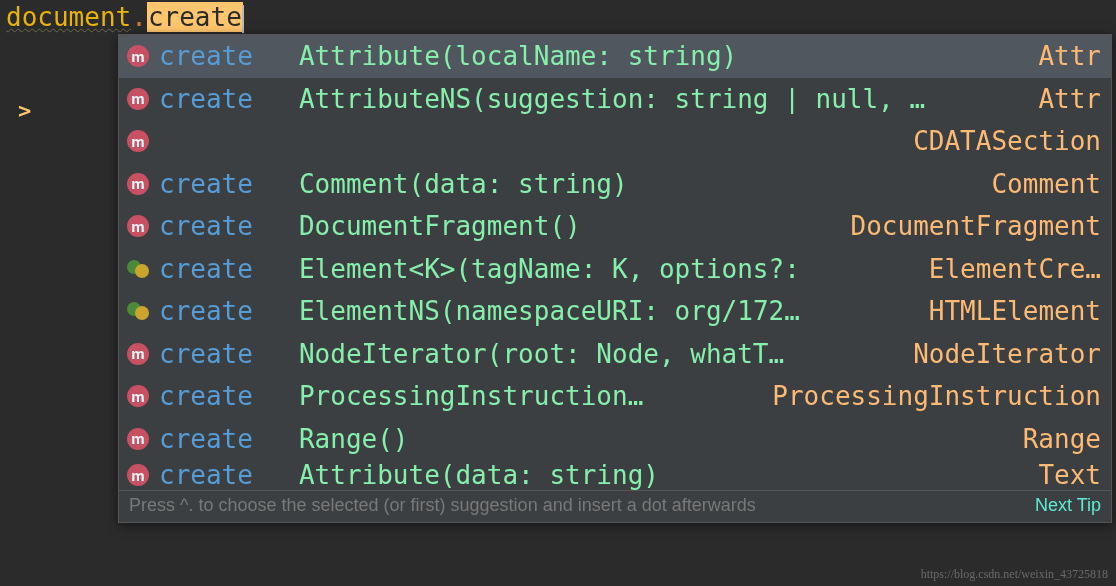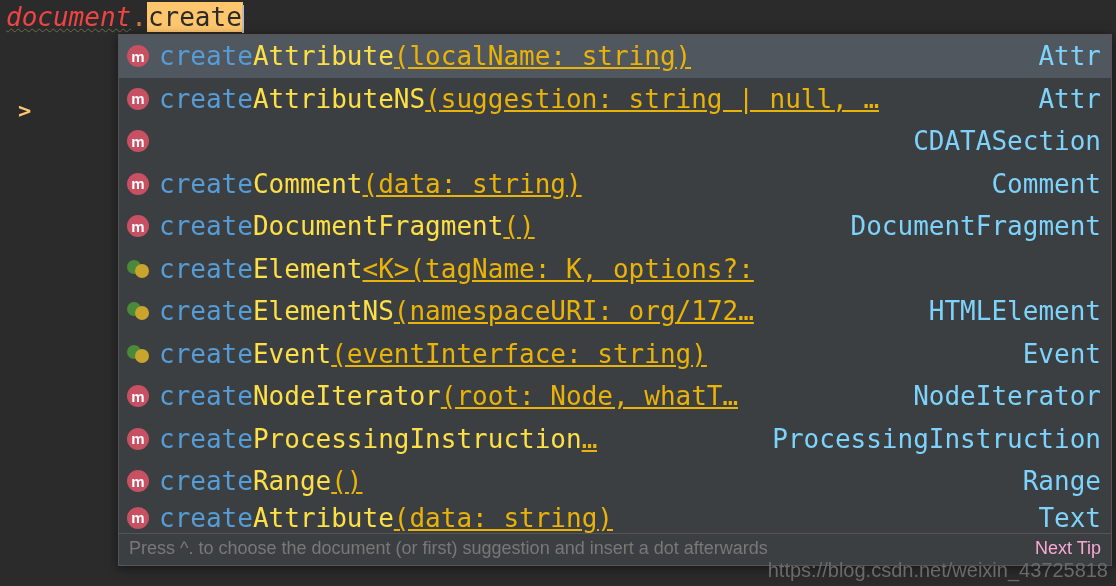--- a/index.html
+++ b/index.html
@@ -14,22 +14,21 @@
   .editor-area {
     padding: 2px 6px;
     font-size: 26px;
     position: relative;
   }
   .code-line {
     display: inline-block;
     position: relative;
   }
   .obj-name {
-    color: #ef4444;
-    font-style: italic;
+    color: #eab308;
     text-decoration: wavy underline #6b6b4a 1px;
     text-underline-offset: 2px;
   }
   .dot { color: #cc7832; }
   .typed {
     color: #2b2b2b;
     background: #ffc66d;
     padding: 0 1px;
   }
   .cursor {
@@ -99,49 +98,49 @@
     left: 0; top: 2px;
   }
   .icon-multi::after {
     content: '';
     position: absolute;
     width: 14px; height: 14px; border-radius: 50%;
     background: #c9a52e;
     left: 8px; top: 6px;
   }
   .match { color: #569cd6; font-weight: 500; }
-  .rest-name { color: #fde047; }
-  .params { color: #eab308; text-decoration: underline; }
-  .ret { color: #7dd3fc; margin-left: auto; padding-left: 12px; }
+  .rest-name { color: #86efac; margin-left: 46px; }
+  .params { color: #86efac; }
+  .ret { color: #fdba74; margin-left: auto; padding-left: 12px; }
   .left-part {
     display: flex;
     align-items: baseline;
     overflow: hidden;
     flex: 1;
     min-width: 0;
   }
   .sig { overflow: hidden; text-overflow: clip; white-space: nowrap; }
   .hint {
     font-size: 18px;
     color: #787878;
     padding: 4px 10px 6px 10px;
     font-family: sans-serif;
     border-top: 1px solid #555;
     display: flex;
     align-items: center;
   }
   .hint .spacer { flex: 1; }
-  .hint .link { color: #f9a8d4; }
+  .hint .link { color: #5eead4; }
   .watermark {
     position: absolute;
     right: 8px;
     bottom: 4px;
-    font-size: 20px;
+    font-size: 12px;
     color: #6a6a6a;
-    font-family: Liberation Sans, sans-serif;
+    font-family: Liberation Serif, serif;
   }
   .partial-row {
     height: 30px;
     overflow: hidden;
   }
 </style>
 </head>
 <body>
 
 <div class="editor-area">
@@ -184,34 +183,28 @@
         <span class="left-part">
           <span class="sig"><span class="match">create</span><span class="rest-name">DocumentFragment</span><span class="params">()</span></span>
         </span>
         <span class="ret">DocumentFragment</span>
       </div>
       <div class="row">
         <span class="icon icon-multi"></span>
         <span class="left-part">
           <span class="sig"><span class="match">create</span><span class="rest-name">Element</span><span class="params">&lt;K&gt;(tagName: K, options?:</span></span>
         </span>
+        <span class="ret">ElementCre…</span>
       </div>
       <div class="row">
         <span class="icon icon-multi"></span>
         <span class="left-part">
           <span class="sig"><span class="match">create</span><span class="rest-name">ElementNS</span><span class="params">(namespaceURI: org/172…</span></span>
         </span>
         <span class="ret">HTMLElement</span>
-      </div>
-      <div class="row">
-        <span class="icon icon-multi"></span>
-        <span class="left-part">
-          <span class="sig"><span class="match">create</span><span class="rest-name">Event</span><span class="params">(eventInterface: string)</span></span>
-        </span>
-        <span class="ret">Event</span>
       </div>
       <div class="row">
         <span class="icon icon-m">m</span>
         <span class="left-part">
           <span class="sig"><span class="match">create</span><span class="rest-name">NodeIterator</span><span class="params">(root: Node, whatT…</span></span>
         </span>
         <span class="ret">NodeIterator</span>
       </div>
       <div class="row">
         <span class="icon icon-m">m</span>
@@ -229,19 +222,19 @@
       </div>
       <div class="row partial-row">
         <span class="icon icon-m">m</span>
         <span class="left-part">
           <span class="sig"><span class="match">create</span><span class="rest-name">Attribute</span><span class="params">(data: string)</span></span>
         </span>
         <span class="ret">Text</span>
       </div>
     </div>
   <div class="hint">
-    <span>Press ^. to choose the document (or first) suggestion and insert a dot afterwards</span>
+    <span>Press ^. to choose the selected (or first) suggestion and insert a dot afterwards</span>
     <span class="spacer"></span>
     <span class="link">Next Tip</span>
   </div>
 </div>
 
 <div class="watermark">https://blog.csdn.net/weixin_43725818</div>
 
 </body></html>

